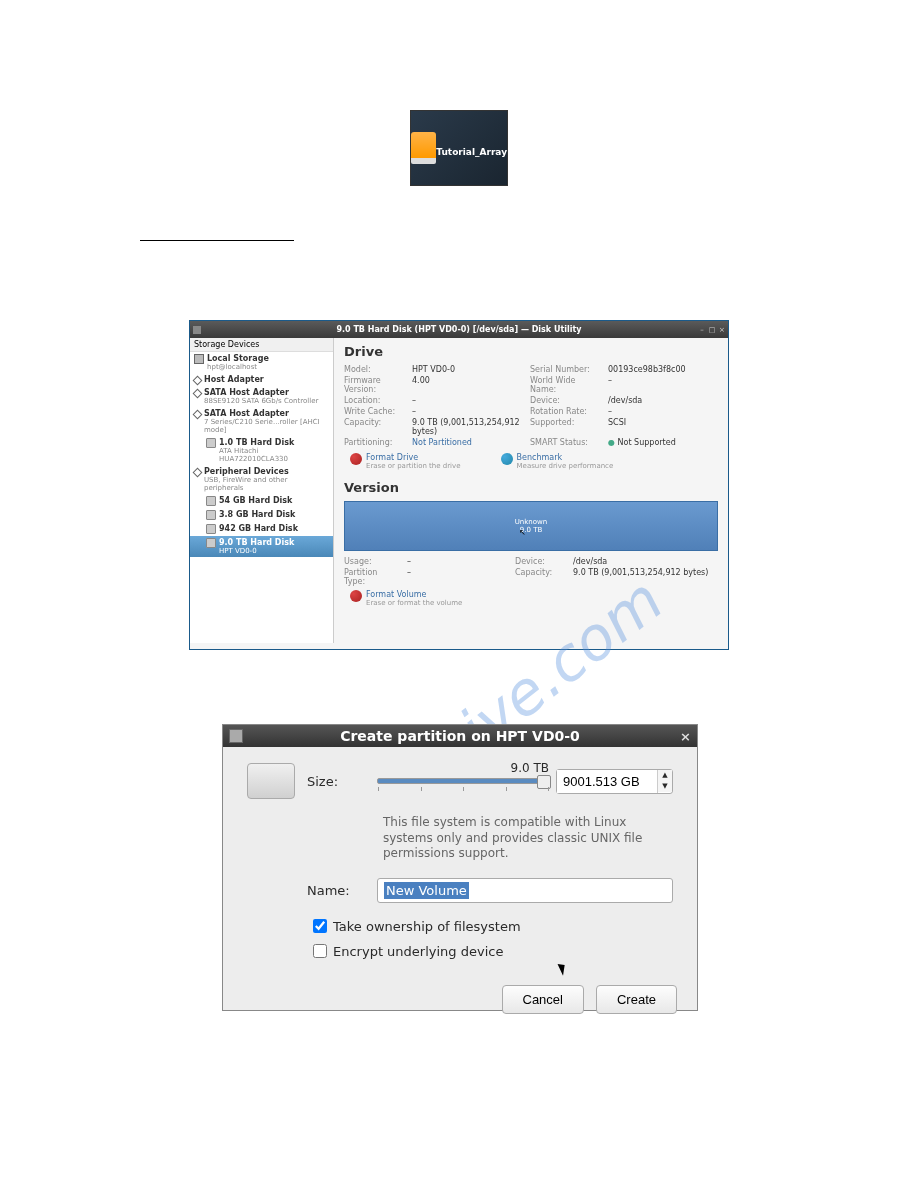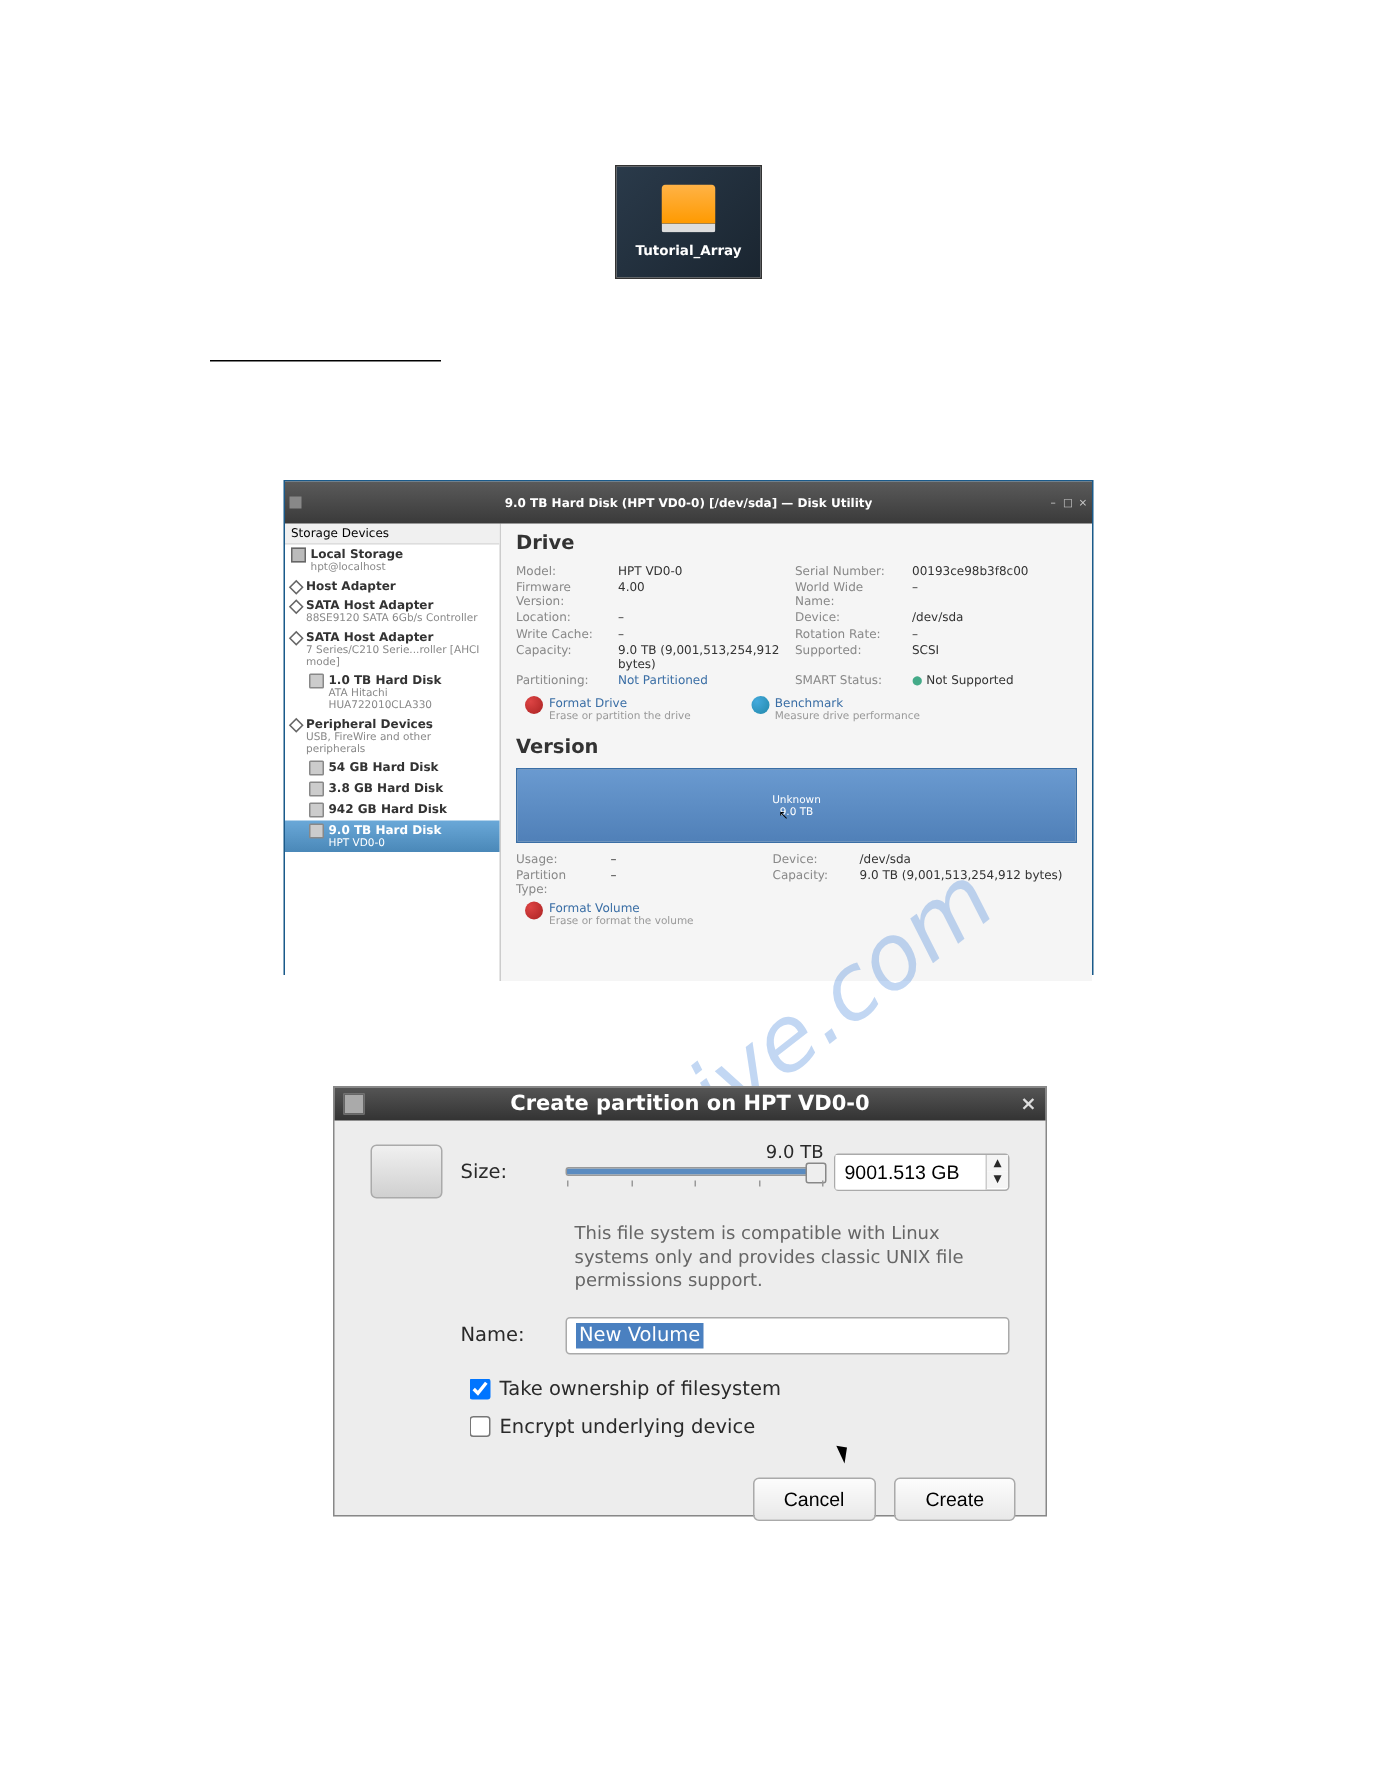--- a/index.html
+++ b/index.html
@@ -1,28 +1,28 @@
 <!DOCTYPE html>
 <html><head>
 <meta charset="utf-8">
 <style>
 * { box-sizing: border-box; margin: 0; padding: 0; }
 body { font-family: "DejaVu Sans", Arial, sans-serif; background: #fff; width: 918px; height: 1188px; position: relative; }
 .page { position: relative; width: 918px; height: 1188px; }
 
 
-.desktop-icon { position: absolute; left: 410px; top: 110px; width: 98px; height: 76px; background: linear-gradient(135deg, #2a3a4a, #1a2530); border: 1px solid #333; display: flex; flex-direction: column; align-items: center; justify-content: center; }
+.desktop-icon { position: absolute; left: 410px; top: 110px; width: 98px; height: 76px; background: linear-gradient(135deg, #2a3a4a, #1a2530); border: 1px solid #333; display: flex; flex-direction: row; align-items: center; justify-content: center; }
 .desktop-icon .drive { width: 36px; height: 32px; background: linear-gradient(#ffb347, #ff9a00); border-radius: 3px 3px 2px 2px; border-bottom: 6px solid #ddd; }
 .desktop-icon .label { color: #fff; font-size: 9px; font-weight: bold; margin-top: 8px; }
 
 .underline { position: absolute; left: 140px; top: 240px; width: 154px; height: 1px; background: #000; }
 
 
 .du-window { position: absolute; left: 189px; top: 320px; width: 540px; height: 330px; border: 1px solid #1a5a8a; background: #f5f5f5; font-size: 8px; }
-.du-titlebar { height: 28px; background: linear-gradient(#5a5a5a, #3a3a3a); color: #fff; display: flex; align-items: center; justify-content: center; position: relative; }
+.du-titlebar { height: 17px; background: linear-gradient(#5a5a5a, #3a3a3a); color: #fff; display: flex; align-items: center; justify-content: center; position: relative; }
 .du-titlebar .title { font-size: 8px; font-weight: bold; }
 .du-titlebar .sysicon { position: absolute; left: 3px; width: 8px; height: 8px; background: #888; }
 .du-titlebar .winbtns { position: absolute; right: 2px; display: flex; gap: 2px; }
 .du-titlebar .winbtns span { width: 8px; height: 8px; display: inline-block; color: #ccc; font-size: 7px; text-align: center; line-height: 8px; }
 .du-menubar { height: 13px; background: #eee; border-bottom: 1px solid #ccc; display: flex; align-items: center; padding: 0 4px; gap: 8px; }
 .du-menubar span { font-size: 8px; }
 .du-body { display: flex; height: 305px; }
 .du-sidebar { width: 144px; background: #fff; border-right: 1px solid #ccc; }
 .du-sidebar .sidebar-header { font-size: 8px; padding: 2px 4px; background: #f0f0f0; border-bottom: 1px solid #ddd; }
 .du-sidebar .item { display: flex; align-items: flex-start; padding: 2px 4px; gap: 3px; }

